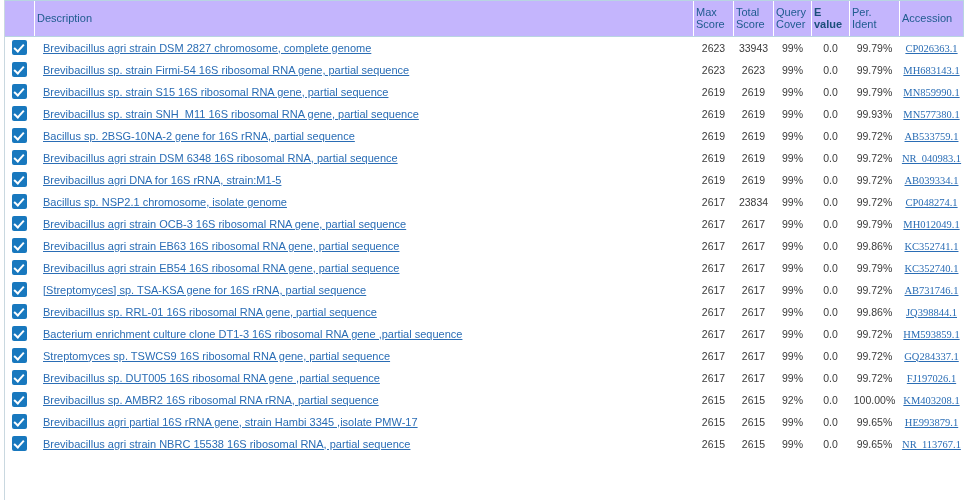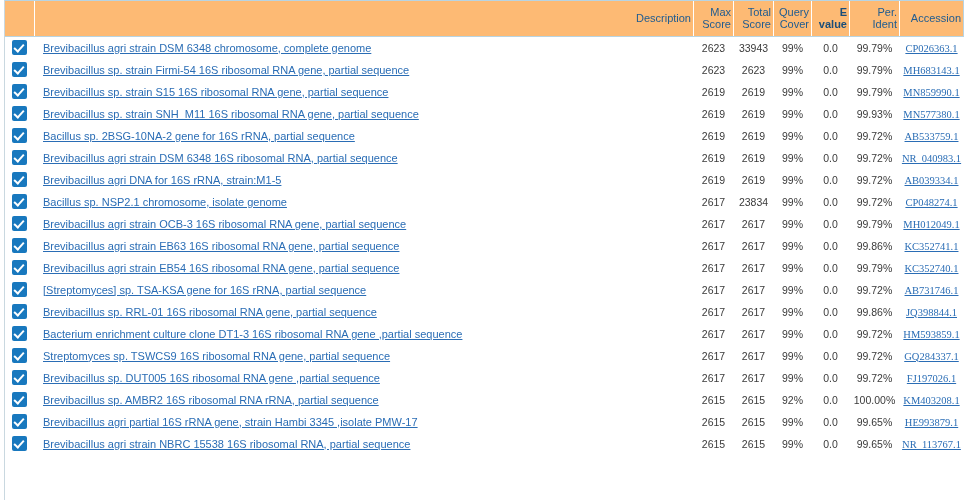--- a/index.html
+++ b/index.html
@@ -28,27 +28,27 @@
     width: 959px;
     margin-left: 4px;
     table-layout: fixed;
   }
 
   
   thead tr.header-row {
     background: #e2eff5;
   }
   thead th {
-    background: #fdba74;
+    background: #c4b5fd;
     color: #205c90;
     font-weight: normal;
     font-size: 11px;
     line-height: 12px;
     padding: 5px 2px 6px 2px;
-    text-align: right;
+    text-align: left;
     vertical-align: middle;
     border-left: 1px solid #ffffff;
     border-top: 1px solid #b8d4e2;
     border-bottom: 1px solid #b8d4e2;
     height: 30px;
     box-sizing: border-box;
   }
   thead th.th-first {
     border-left: 1px solid #b8d4e2;
   }
@@ -197,21 +197,21 @@
           <span>Ident</span>
         </th>
         <th class="th-last">
           <span>Accession</span>
         </th>
       </tr>
     </thead>
     <tbody id="results-body">
         <tr class="result-row">
           <td class="cell-check"><span class="chk"></span></td>
-          <td class="cell-desc"><a class="desc-link">Brevibacillus agri strain DSM 6348 chromosome, complete genome</a></td>
+          <td class="cell-desc"><a class="desc-link">Brevibacillus agri strain DSM 2827 chromosome, complete genome</a></td>
           <td class="cell-num">2623</td>
           <td class="cell-num">33943</td>
           <td class="cell-num">99%</td>
           <td class="cell-num">0.0</td>
           <td class="cell-num">99.79%</td>
           <td class="cell-acc"><a class="acc-link">CP026363.1</a></td>
         </tr>
         <tr class="result-row">
           <td class="cell-check"><span class="chk"></span></td>
           <td class="cell-desc"><a class="desc-link">Brevibacillus sp. strain Firmi-54 16S ribosomal RNA gene, partial sequence</a></td>

